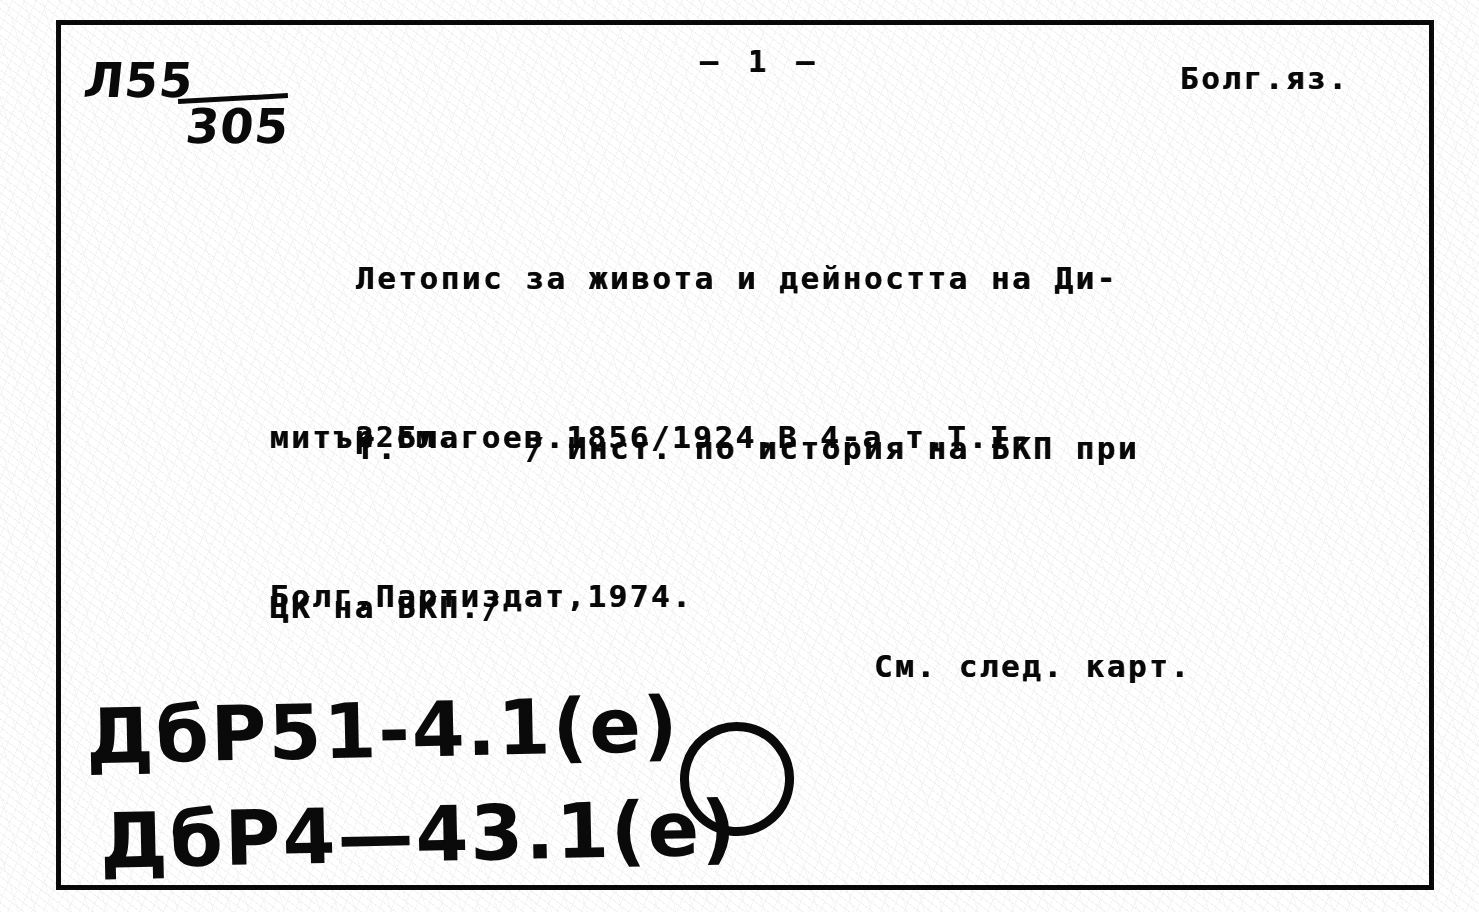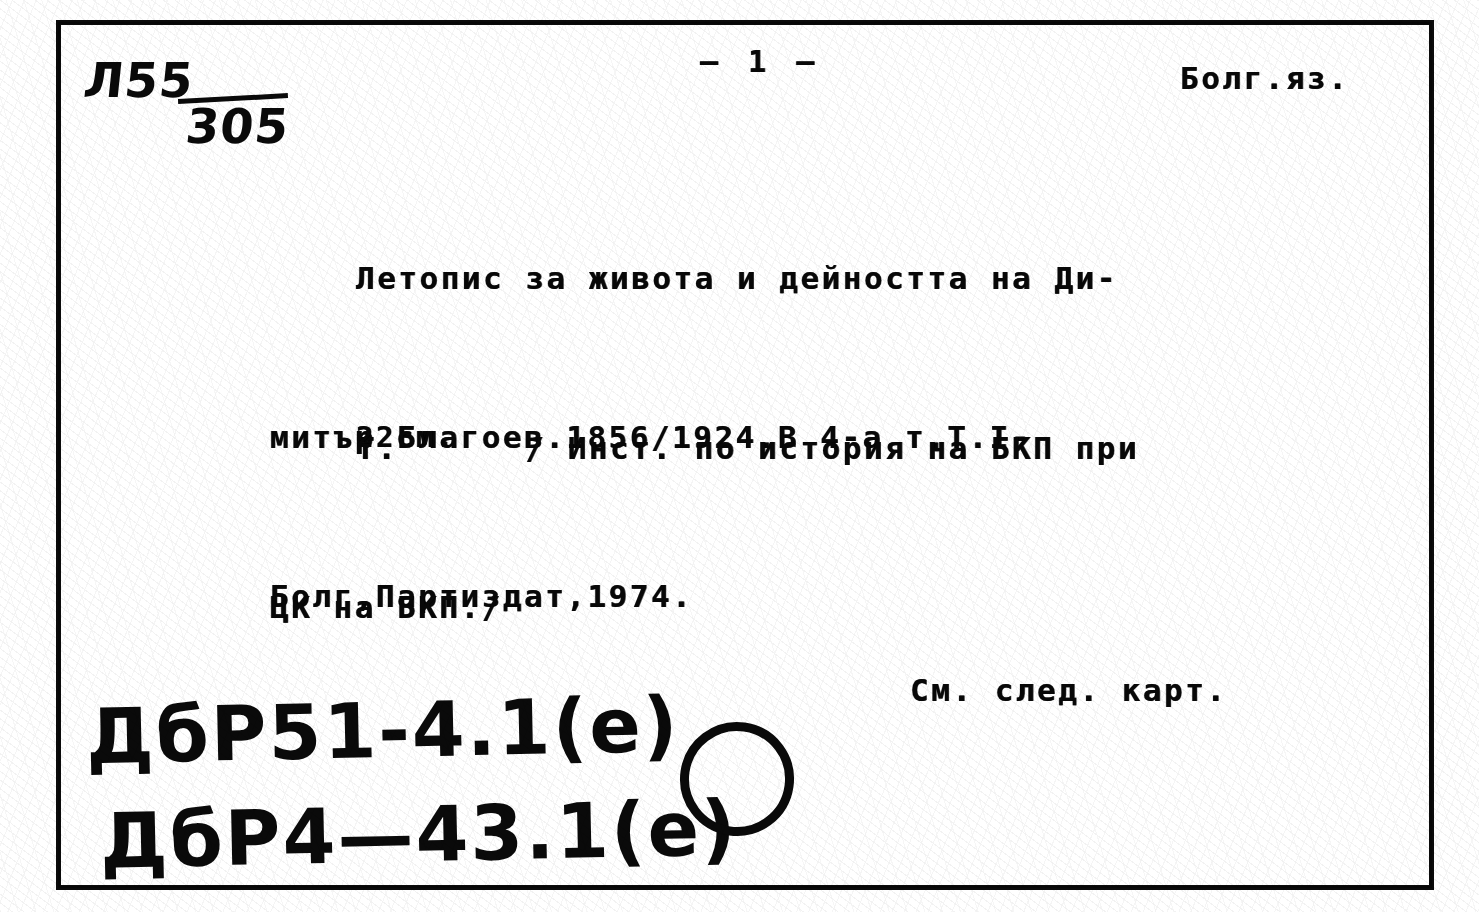--- a/index.html
+++ b/index.html
@@ -100,23 +100,22 @@
   }
 
   #size-note {
     left: 356px;
     top: 420px;
     font-size: 29px;
   }
 
   #see-next {
     left: 874px;
-    top: 672px;
-    font-size: 31px;
-    margin-left: 36px;
+    top: 648px;
+    font-size: 31px;
   }
 
   
   .hand {
     position: absolute;
     color: #0a0a0a;
     font-family: "DejaVu Sans", sans-serif;
     font-weight: 700;
     white-space: pre;
   }

